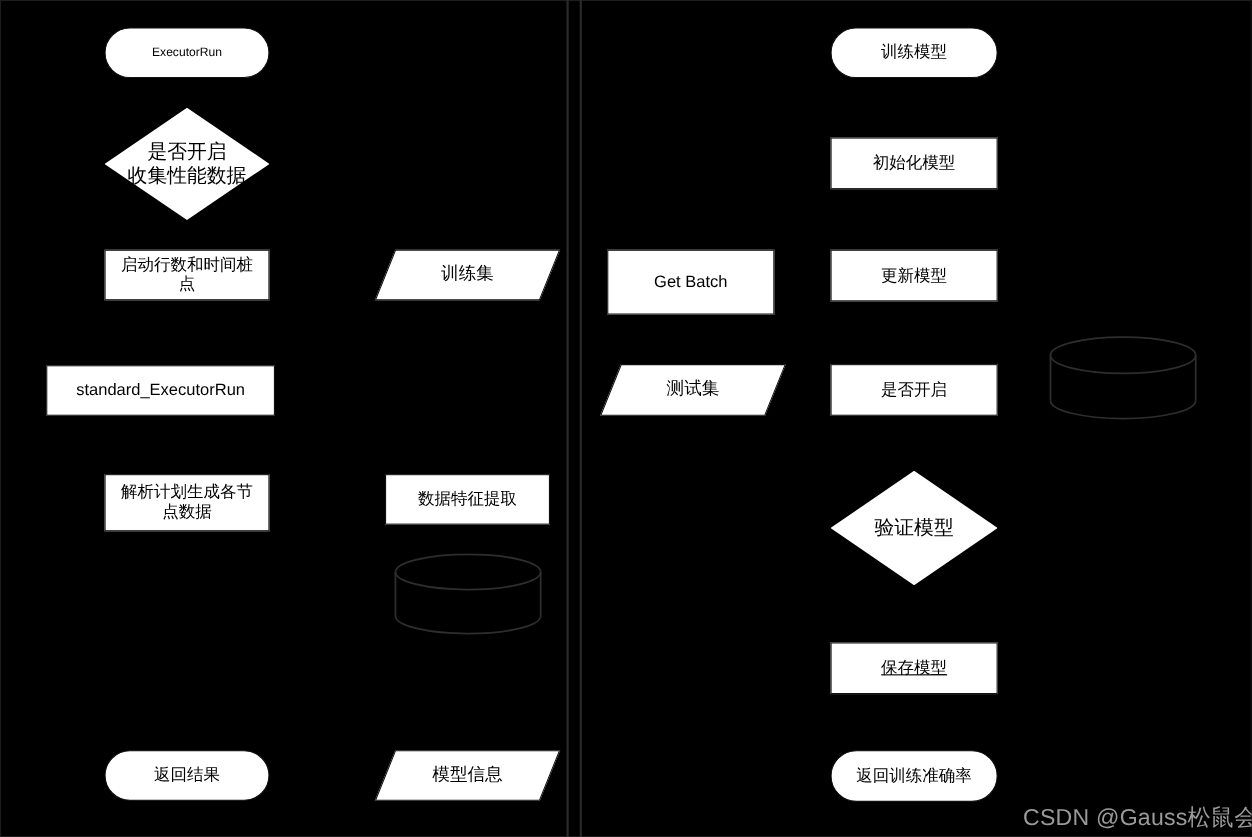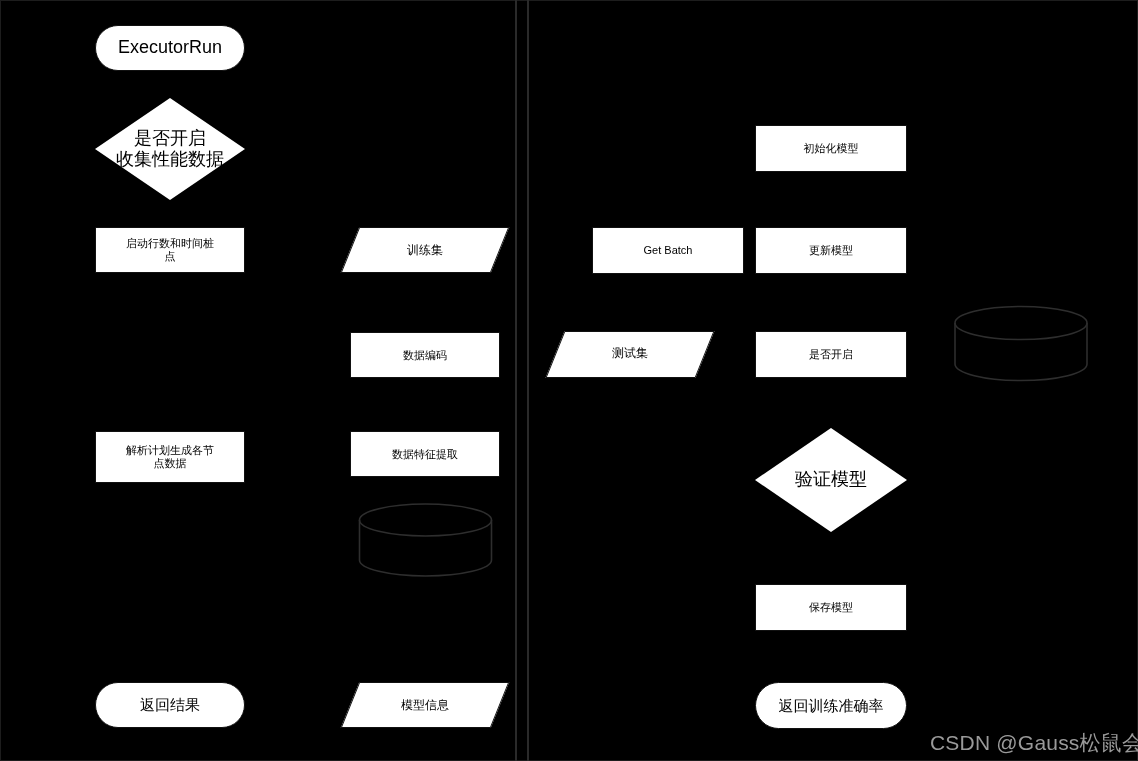--- a/index.html
+++ b/index.html
@@ -45,34 +45,34 @@
     text-align: center;
     color: #000000;
     background: #ffffff;
     line-height: 1.18;
     white-space: pre-line;
   }
   .node .lbl { display: block; width: 100%; }
 
   .rect {
     border: 1px solid #111111;
-    font-size: 11px;
+    font-size: 15px;
   }
   .terminator {
     border: 1px solid #111111;
     border-radius: 24px;
-    font-size: 18px;
+    font-size: 11px;
   }
   .term-cn { font-size: 15px; }
 
   
   .para {
     background: transparent;
     border: none;
-    font-size: 12px;
+    font-size: 16px;
   }
   .para .skewbg {
     position: absolute;
     left: 0; top: 0;
     width: 100%; height: 100%;
     background: #ffffff;
     border: 1px solid #111111;
     box-sizing: border-box;
     transform: skewX(-22deg);
     z-index: 0;
@@ -133,24 +133,24 @@
   <div class="node rect" style="left:95px; top:227px; width:150px; height:46px;">
     <span class="lbl">启动行数和时间桩
 点</span>
   </div>
 
   <div class="node para" style="left:350px; top:227px; width:150px; height:46px;">
     <div class="skewbg"></div>
     <span class="lbl">训练集</span>
   </div>
 
-
-  <div class="node rect" style="left:350px; top:332px; width:150px; height:46px;">
-    <span class="lbl">数据编码</span>
-  </div>
+  <div class="node rect" style="left:42px; top:332px; width:208px; height:46px;">
+    <span class="lbl">standard_ExecutorRun</span>
+  </div>
+
 
   <div class="node rect" style="left:95px; top:431px; width:150px; height:52px;">
     <span class="lbl">解析计划生成各节
 点数据</span>
   </div>
 
   <div class="node rect" style="left:350px; top:431px; width:150px; height:46px;">
     <span class="lbl">数据特征提取</span>
   </div>
 
@@ -165,26 +165,29 @@
 
   <div class="node terminator term-cn" style="left:95px; top:682px; width:150px; height:46px;">
     <span class="lbl">返回结果</span>
   </div>
 
   <div class="node para" style="left:350px; top:682px; width:150px; height:46px;">
     <div class="skewbg"></div>
     <span class="lbl">模型信息</span>
   </div>
 
+  <div class="node terminator term-cn" style="left:755px; top:25px; width:152px; height:46px;">
+    <span class="lbl">训练模型</span>
+  </div>
 
   <div class="node rect" style="left:755px; top:125px; width:152px; height:47px;">
     <span class="lbl">初始化模型</span>
   </div>
 
-  <div class="node rect" style="left:552px; top:227px; width:152px; height:47px;margin-left:40px;">
+  <div class="node rect" style="left:552px; top:227px; width:152px; height:59px;">
     <span class="lbl">Get Batch</span>
   </div>
 
   <div class="node rect" style="left:755px; top:227px; width:152px; height:47px;">
     <span class="lbl">更新模型</span>
   </div>
 
   <div class="node para" style="left:555px; top:331px; width:150px; height:47px;font-family:Liberation Mono, monospace;">
     <div class="skewbg"></div>
     <span class="lbl">测试集</span>
@@ -201,21 +204,21 @@
       <path d="M134 18 L134 59" fill="none" stroke="#2e2e2e" stroke-width="1.6"></path>
       <path d="M2 59 A66 16.5 0 0 0 134 59" fill="none" stroke="#2e2e2e" stroke-width="1.6"></path>
     </svg>
   </div>
 
   <div class="node diamond" style="left:755px; top:428px; width:152px; height:104px;">
     <div class="dbg"></div>
     <span class="lbl">验证模型</span>
   </div>
 
-  <div class="node rect" style="left:755px; top:584px; width:152px; height:47px;">
+  <div class="node rect" style="left:755px; top:584px; width:152px; height:47px;text-decoration:underline;">
     <span class="lbl">保存模型</span>
   </div>
 
   <div class="node terminator term-cn" style="left:755px; top:682px; width:152px; height:47px;">
     <span class="lbl">返回训练准确率</span>
   </div>
 
   <div class="watermark" style="left:930px; top:729px;">CSDN @Gauss松鼠会</div>
 
 </div>

